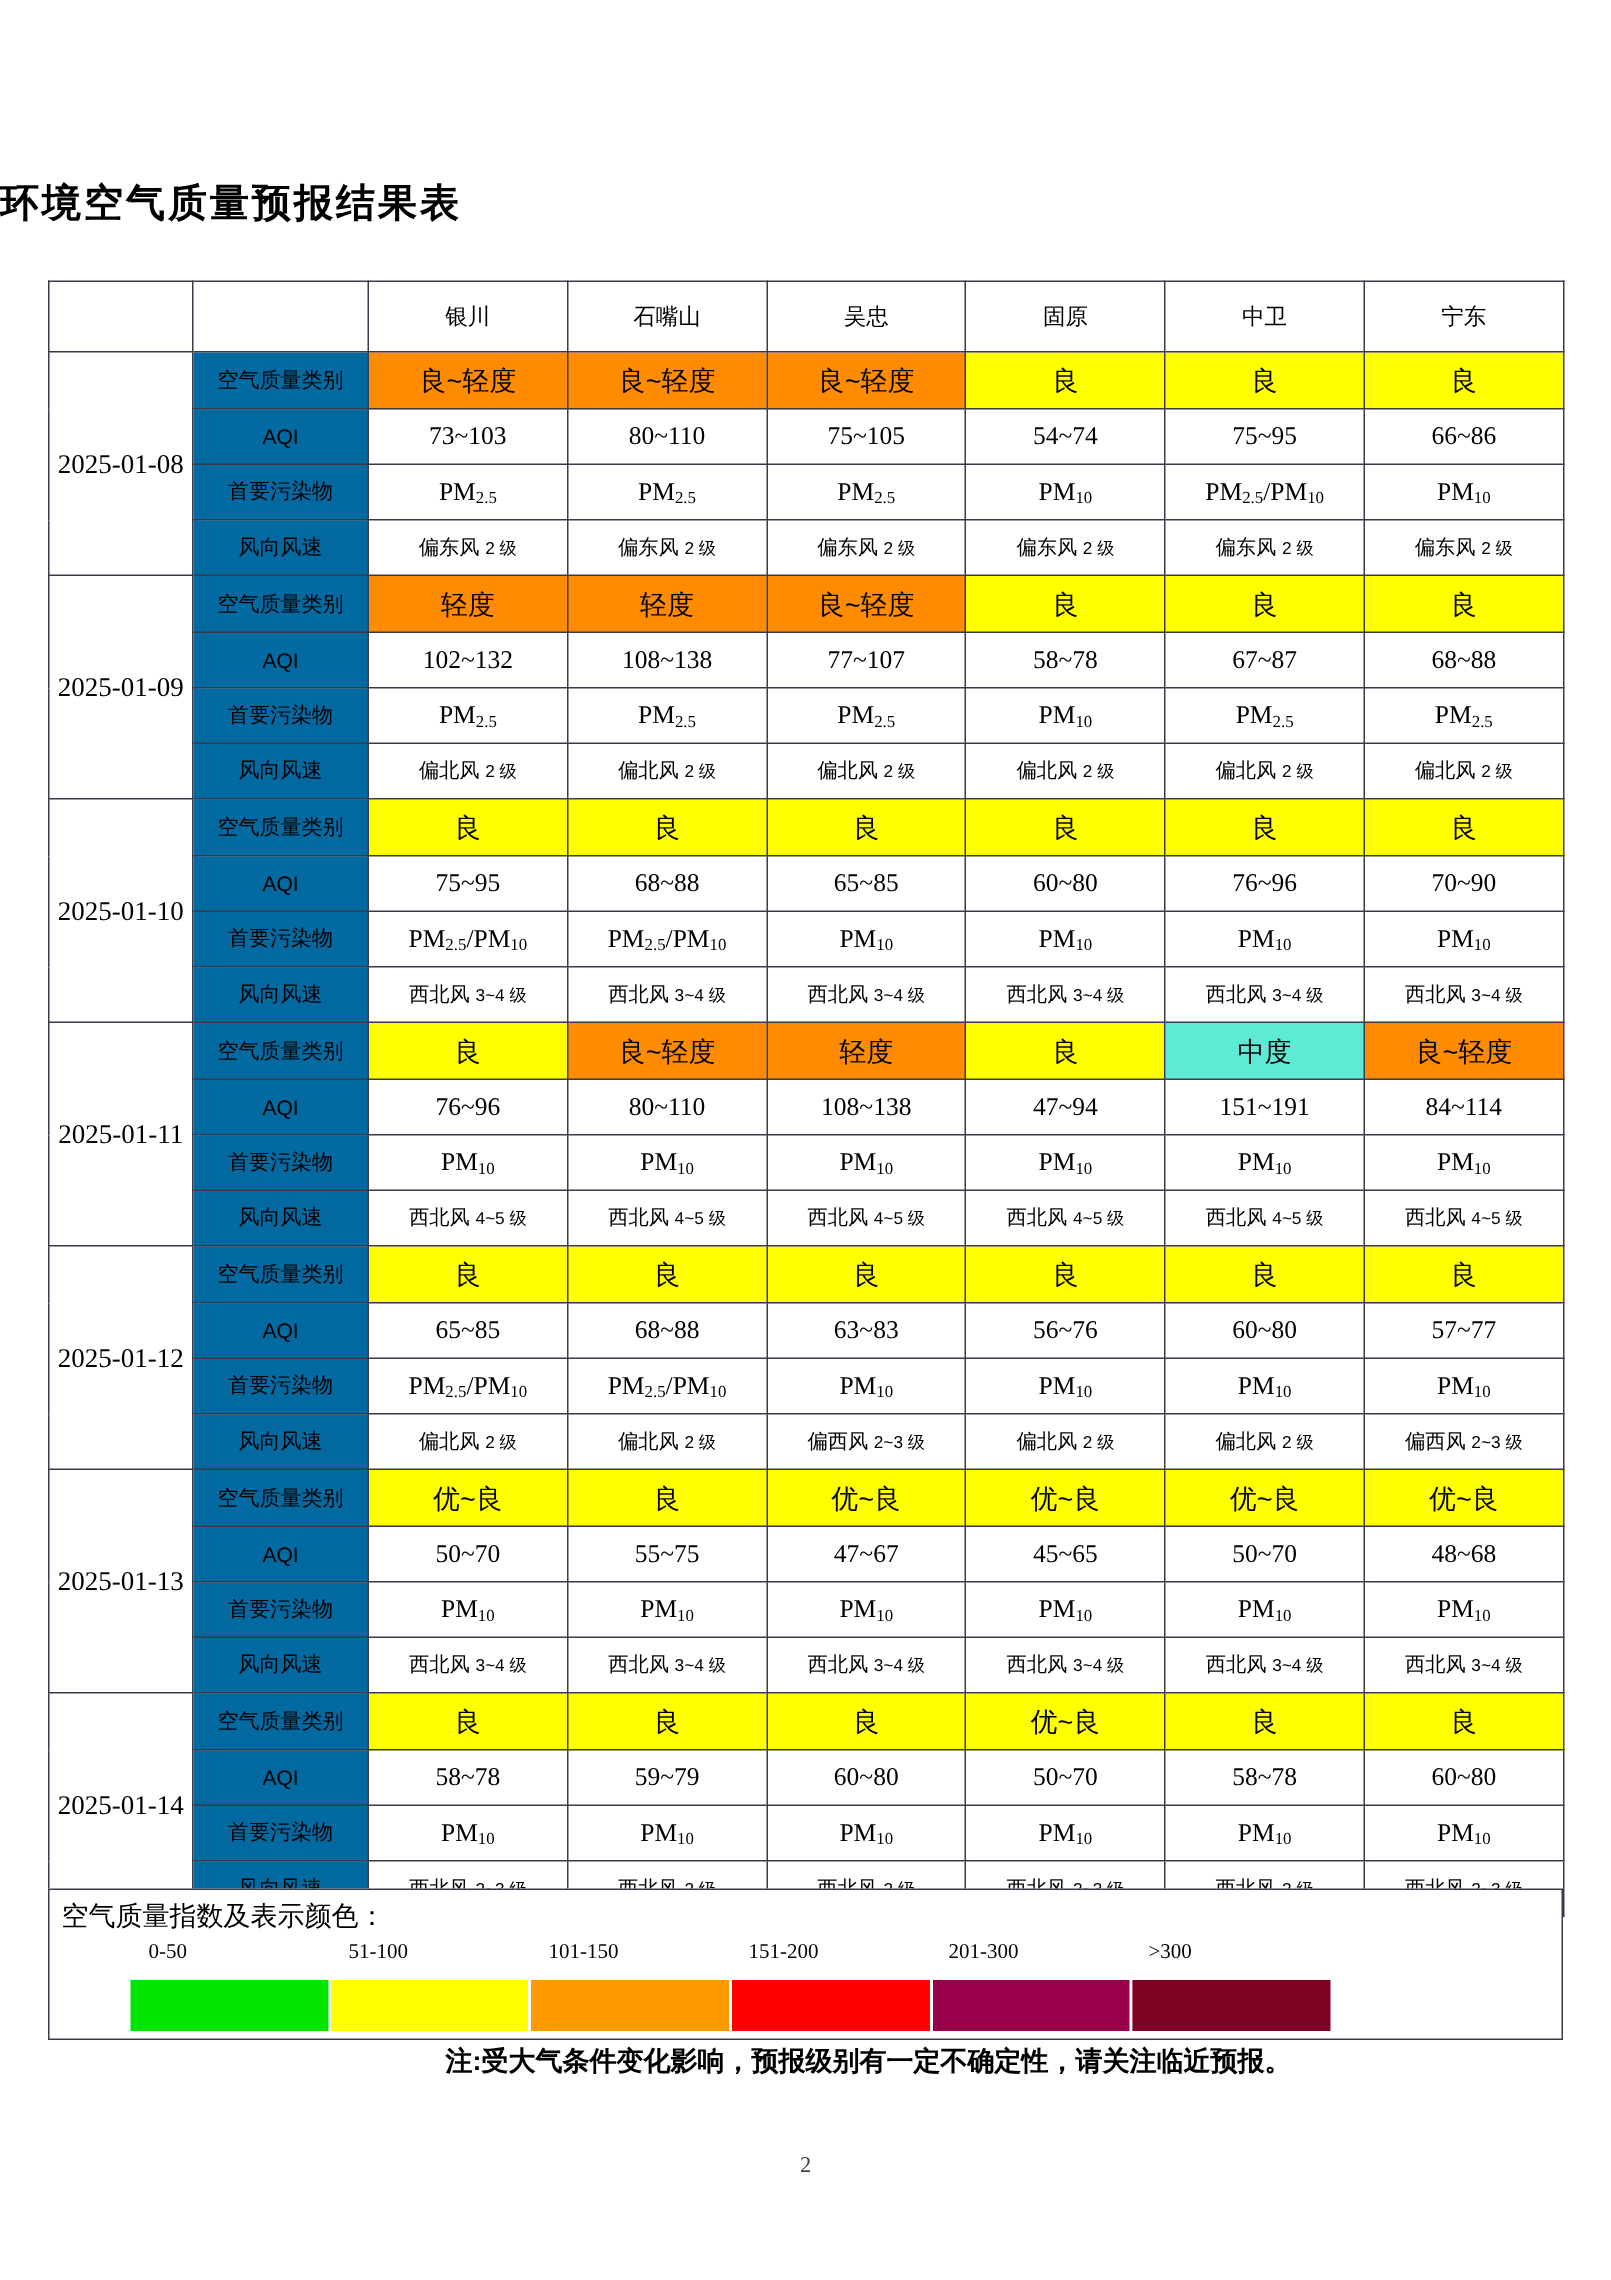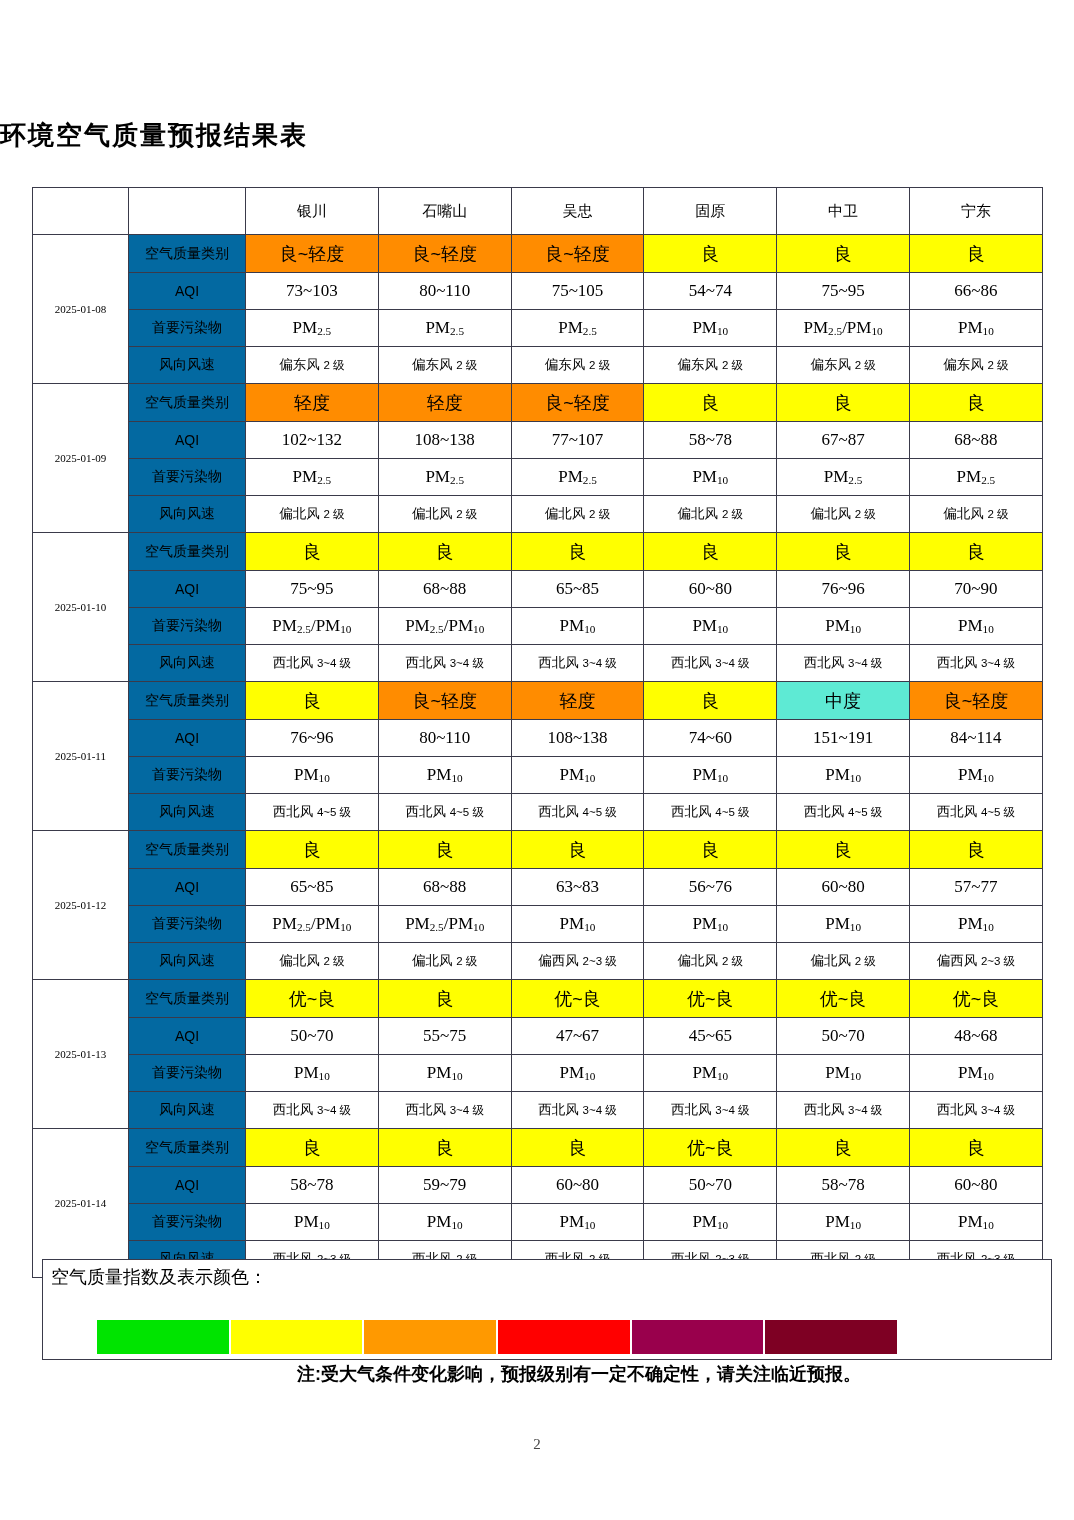--- a/index.html
+++ b/index.html
@@ -58,21 +58,21 @@
 
   .hdr-blank { height: 46px; background: #fff; }
   .hdr-city {
     height: 46px;
     font-family: "Liberation Sans", "DejaVu Sans", sans-serif;
     font-size: 15px;
     background: #fff;
   }
 
   td.date-cell {
-    font-size: 11px;
+    font-size: 18px;
     font-family: "Liberation Serif", "DejaVu Serif", serif;
     background: #fff;
     letter-spacing: 0px;
   }
 
   td.row-label {
     font-family: "Liberation Sans", "DejaVu Sans", sans-serif;
     font-size: 14px;
     height: 36px;
     background: #0369a1;
@@ -105,21 +105,20 @@
   
   .legend-box {
     position: absolute;
     left: 32px;
     top: 1259px;
     width: 1010px;
     height: 101px;
     box-sizing: border-box;
     border: 1px solid #3a3a4a;
     background: #fff;
-    margin-left: 10px;
   }
   .legend-title {
     position: absolute;
     left: 8px;
     top: 5px;
     font-family: "Liberation Sans", "DejaVu Sans", sans-serif;
     font-size: 18px;
   }
   .legend-labels {
     position: absolute;
@@ -321,21 +320,21 @@
           <td class="cat lv-qing">轻度</td>
           <td class="cat lv-liang">良</td>
           <td class="cat lv-zhongdu">中度</td>
           <td class="cat lv-qing">良~轻度</td>
         </tr>
         <tr>
           <td class="row-label">AQI</td>
           <td class="val">76~96</td>
           <td class="val">80~110</td>
           <td class="val">108~138</td>
-          <td class="val">74~60</td>
+          <td class="val">47~94</td>
           <td class="val">151~191</td>
           <td class="val">84~114</td>
         </tr>
         <tr>
           <td class="row-label">首要污染物</td>
           <td class="val">PM<sub>10</sub></td>
           <td class="val">PM<sub>10</sub></td>
           <td class="val">PM<sub>10</sub></td>
           <td class="val">PM<sub>10</sub></td>
           <td class="val">PM<sub>10</sub></td>
@@ -459,20 +458,28 @@
           <td class="val wind">西北风 <span class="lvl">2 级</span></td>
           <td class="val wind">西北风 <span class="lvl">2~3 级</span></td>
           <td class="val wind">西北风 <span class="lvl">2 级</span></td>
           <td class="val wind">西北风 <span class="lvl">2~3 级</span></td>
         </tr>
       </tbody>
   </table>
 
   <div class="legend-box">
     <div class="legend-title">空气质量指数及表示颜色：</div>
+    <div class="legend-labels" id="legend-labels">
+        <span style="left: 12px;">0-50</span>
+        <span style="left: 145.333px;">51-100</span>
+        <span style="left: 278.667px;">101-150</span>
+        <span style="left: 412px;">151-200</span>
+        <span style="left: 545.333px;">201-300</span>
+        <span style="left: 678.667px;">&gt;300</span>
+      </div>
     <div class="legend-bar" id="legend-bar">
         <div style="background: rgb(0, 228, 0);"></div>
         <div style="background: rgb(255, 255, 0);"></div>
         <div style="background: rgb(255, 153, 0);"></div>
         <div style="background: rgb(255, 0, 0);"></div>
         <div style="background: rgb(153, 0, 76);"></div>
         <div style="background: rgb(126, 0, 35);"></div>
       </div>
   </div>
 

